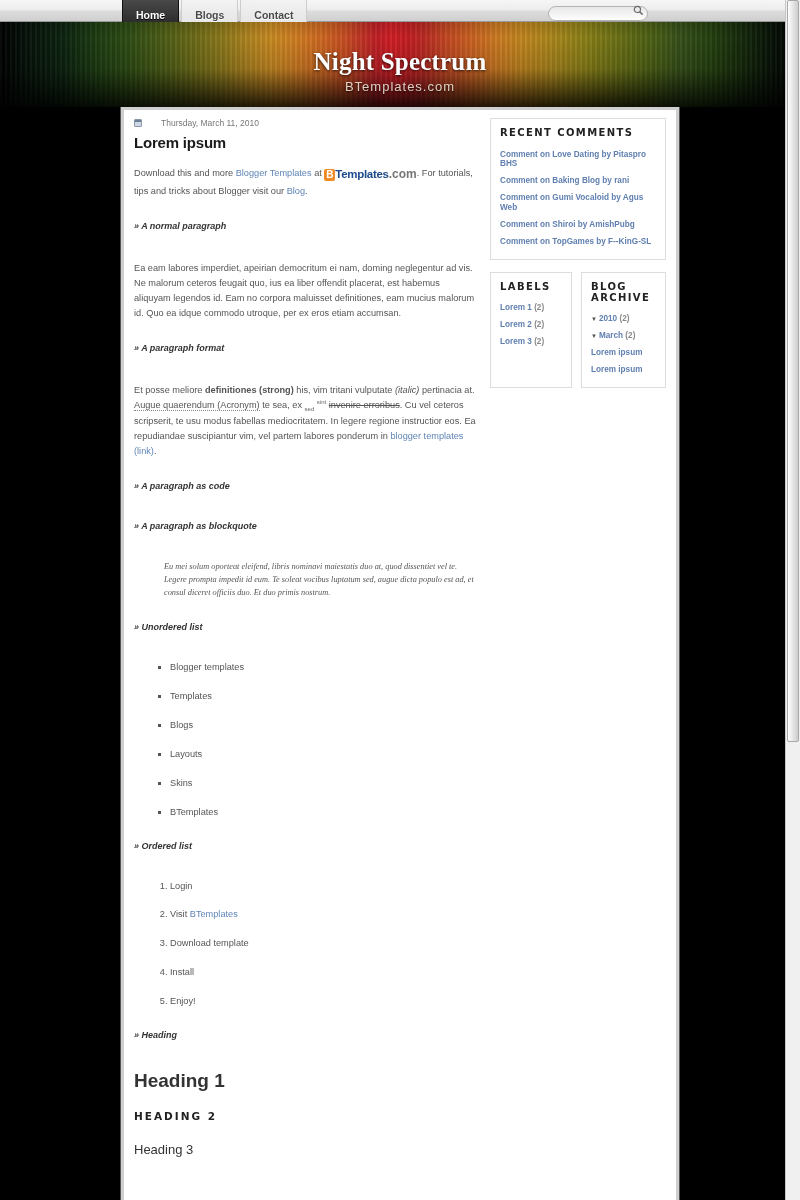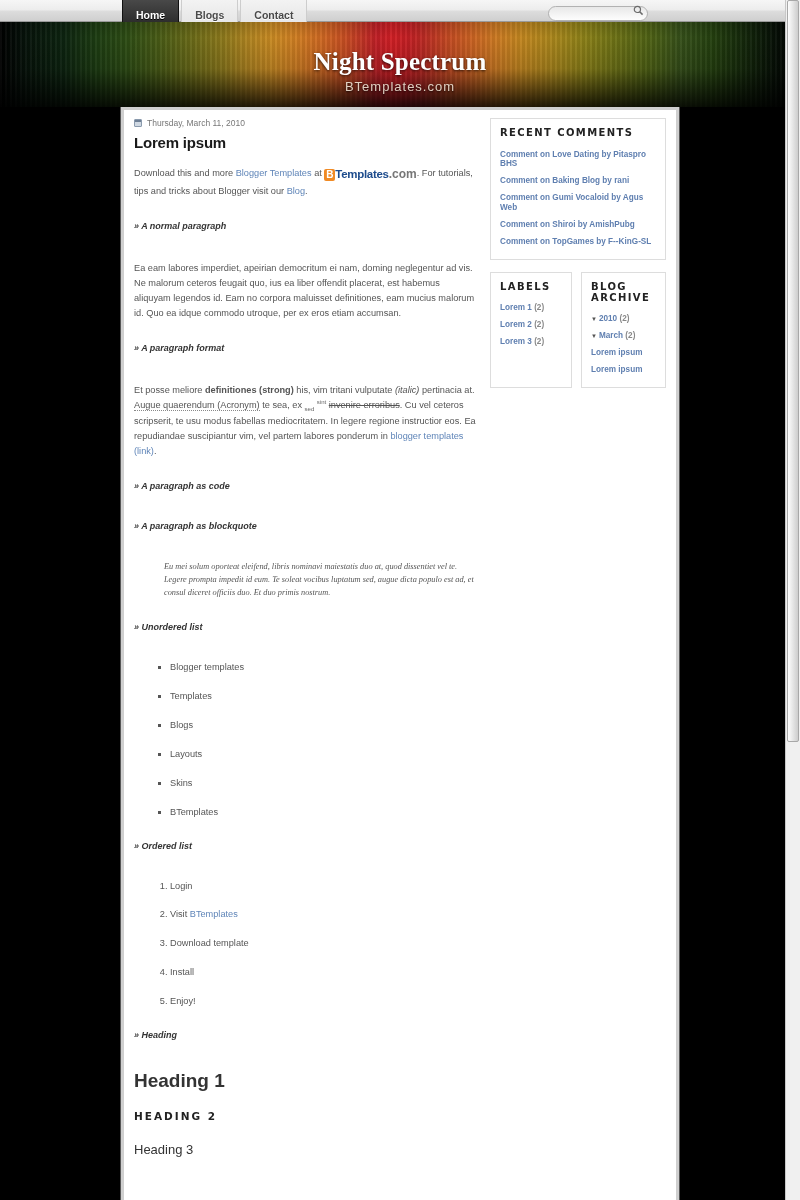--- a/index.html
+++ b/index.html
@@ -122,21 +122,21 @@
     background: #fff;
     display: flex;
     min-height: 1090px;
     padding: 8px 10px 10px 10px;
   }
   .content { width: 352px; padding-right: 8px; }
   .sidebar { width: 180px; padding-left: 4px; }
 
   
   .post-date {
-    display:flex; align-items:center; gap:5px;
+    display:flex; align-items:center; gap:19px;
     font-size: 8.5px; color:#777; margin-bottom: 6px;
   }
   .cal-icon {
     width:8px; height:8px; display:inline-block;
     border:1px solid #8a9aad; background:#cfd8e2; border-radius:1px;
     position:relative;
   }
   .cal-icon::before{
     content:""; position:absolute; left:0; right:0; top:0; height:2px; background:#6d7f95;
   }

